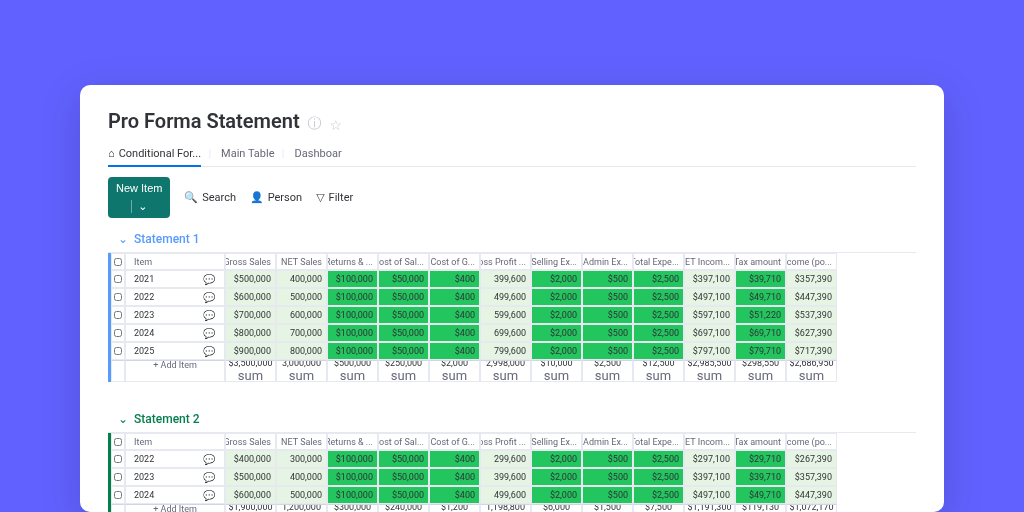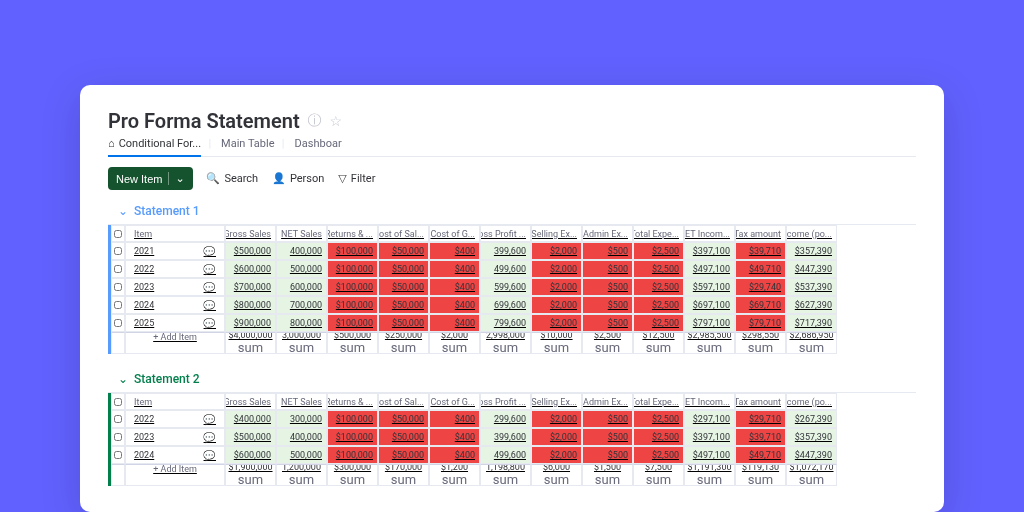--- a/index.html
+++ b/index.html
@@ -15,22 +15,23 @@
   background: #fff;
   border-radius: 10px;
   width: 100%;
   height: 100%;
   padding: 24px 28px 0 28px;
   overflow: hidden;
   box-shadow: 0 10px 40px rgba(0,0,0,0.15);
 }
 .title-row {
   display: flex;
-  align-items: center;
+  align-items: flex-end;
   gap: 8px;
+  margin-bottom: 10px;
 }
 .title-row h1 {
   font-size: 20px;
   font-weight: 600;
   color: #323338;
 }
 .title-icon { color: #c5c7d0; font-size: 14px; }
 .tabs {
   display: flex;
   gap: 0;
@@ -60,29 +61,30 @@
   right: -10px;
   color: #e6e9ef;
 }
 .toolbar {
   display: flex;
   align-items: center;
   gap: 14px;
   margin-bottom: 14px;
 }
 .new-item {
-  background: #14532d;
+  background: #0f766e;
   color: #fff;
   border: none;
   border-radius: 4px;
   padding: 5px 8px;
   font-size: 11px;
   display: flex;
   align-items: center;
   gap: 6px;
+  flex-direction: column;
 }
 .new-item .chev {
   border-left: 1px solid rgba(255,255,255,0.4);
   padding-left: 6px;
 }
 .tool {
   display: flex;
   align-items: center;
   gap: 4px;
   font-size: 11px;
@@ -95,22 +97,21 @@
   font-size: 12px;
   font-weight: 500;
   margin-bottom: 6px;
   margin-left: 10px;
 }
 .gt-blue { color: #579bfc; }
 .gt-green { color: #037f4c; }
 .table {
   display: flex;
   flex-direction: column;
-  margin-bottom: 18px;
-  text-decoration: underline;
+  margin-bottom: 30px;
 }
 .row {
   display: flex;
   align-items: stretch;
   height: 18px;
   font-size: 9px;
   color: #323338;
 }
 .row.header {
   color: #676879;
@@ -135,21 +136,21 @@
 .cell.item {
   width: 100px;
   justify-content: space-between;
   padding: 0 8px;
 }
 .cell.item .chat { color: #c5c7d0; font-size: 10px; }
 .cell.check { width: 14px; padding: 0; }
 .cell.check input { width: 8px; height: 8px; }
 .cell.data { width: 51px; justify-content: flex-end; }
 .cell.green { background: #e5f4e3; }
-.cell.red { background: #ef4444; }
+.cell.red { background: #22c55e; }
 .row.sum { height: 22px; }
 .row.sum .cell { flex-direction: column; justify-content: center; line-height: 1.1; border-top: 1px solid #d0d4e4; }
 .row.sum .sumlabel { font-size: 13px; color: #676879; }
 .row.sum .cell.item { justify-content: flex-start; color: #676879; }
 </style>
 </head>
 <body>
 
 <div class="window">
   <div class="title-row">
@@ -273,21 +274,21 @@
           <div class="cell data green">$700,000</div>
           <div class="cell data green">600,000</div>
           <div class="cell data red">$100,000</div>
           <div class="cell data red">$50,000</div>
           <div class="cell data red">$400</div>
           <div class="cell data green">599,600</div>
           <div class="cell data red">$2,000</div>
           <div class="cell data red">$500</div>
           <div class="cell data red">$2,500</div>
           <div class="cell data green">$597,100</div>
-          <div class="cell data red">$29,740</div>
+          <div class="cell data red">$51,220</div>
           <div class="cell data green">$537,390</div>
         </div>
         <div class="row">
           <div class="bar bar-blue"></div>
           <div class="cell check">
             <input type="checkbox" style="">
           </div>
           <div class="cell item">
             <span>2024</span>
             <span class="chat">💬</span>
@@ -325,21 +326,21 @@
           <div class="cell data red">$2,500</div>
           <div class="cell data green">$797,100</div>
           <div class="cell data red">$79,710</div>
           <div class="cell data green">$717,390</div>
         </div>
         <div class="row sum">
           <div class="bar bar-blue"></div>
           <div class="cell check"></div>
           <div class="cell item">+ Add Item</div>
           <div class="cell data">
-            <span>$4,000,000</span>
+            <span>$3,500,000</span>
             <span class="sumlabel">sum</span>
           </div>
           <div class="cell data">
             <span>3,000,000</span>
             <span class="sumlabel">sum</span>
           </div>
           <div class="cell data">
             <span>$500,000</span>
             <span class="sumlabel">sum</span>
           </div>
@@ -481,21 +482,21 @@
           </div>
           <div class="cell data">
             <span>1,200,000</span>
             <span class="sumlabel">sum</span>
           </div>
           <div class="cell data">
             <span>$300,000</span>
             <span class="sumlabel">sum</span>
           </div>
           <div class="cell data">
-            <span>$170,000</span>
+            <span>$240,000</span>
             <span class="sumlabel">sum</span>
           </div>
           <div class="cell data">
             <span>$1,200</span>
             <span class="sumlabel">sum</span>
           </div>
           <div class="cell data">
             <span>1,198,800</span>
             <span class="sumlabel">sum</span>
           </div>

